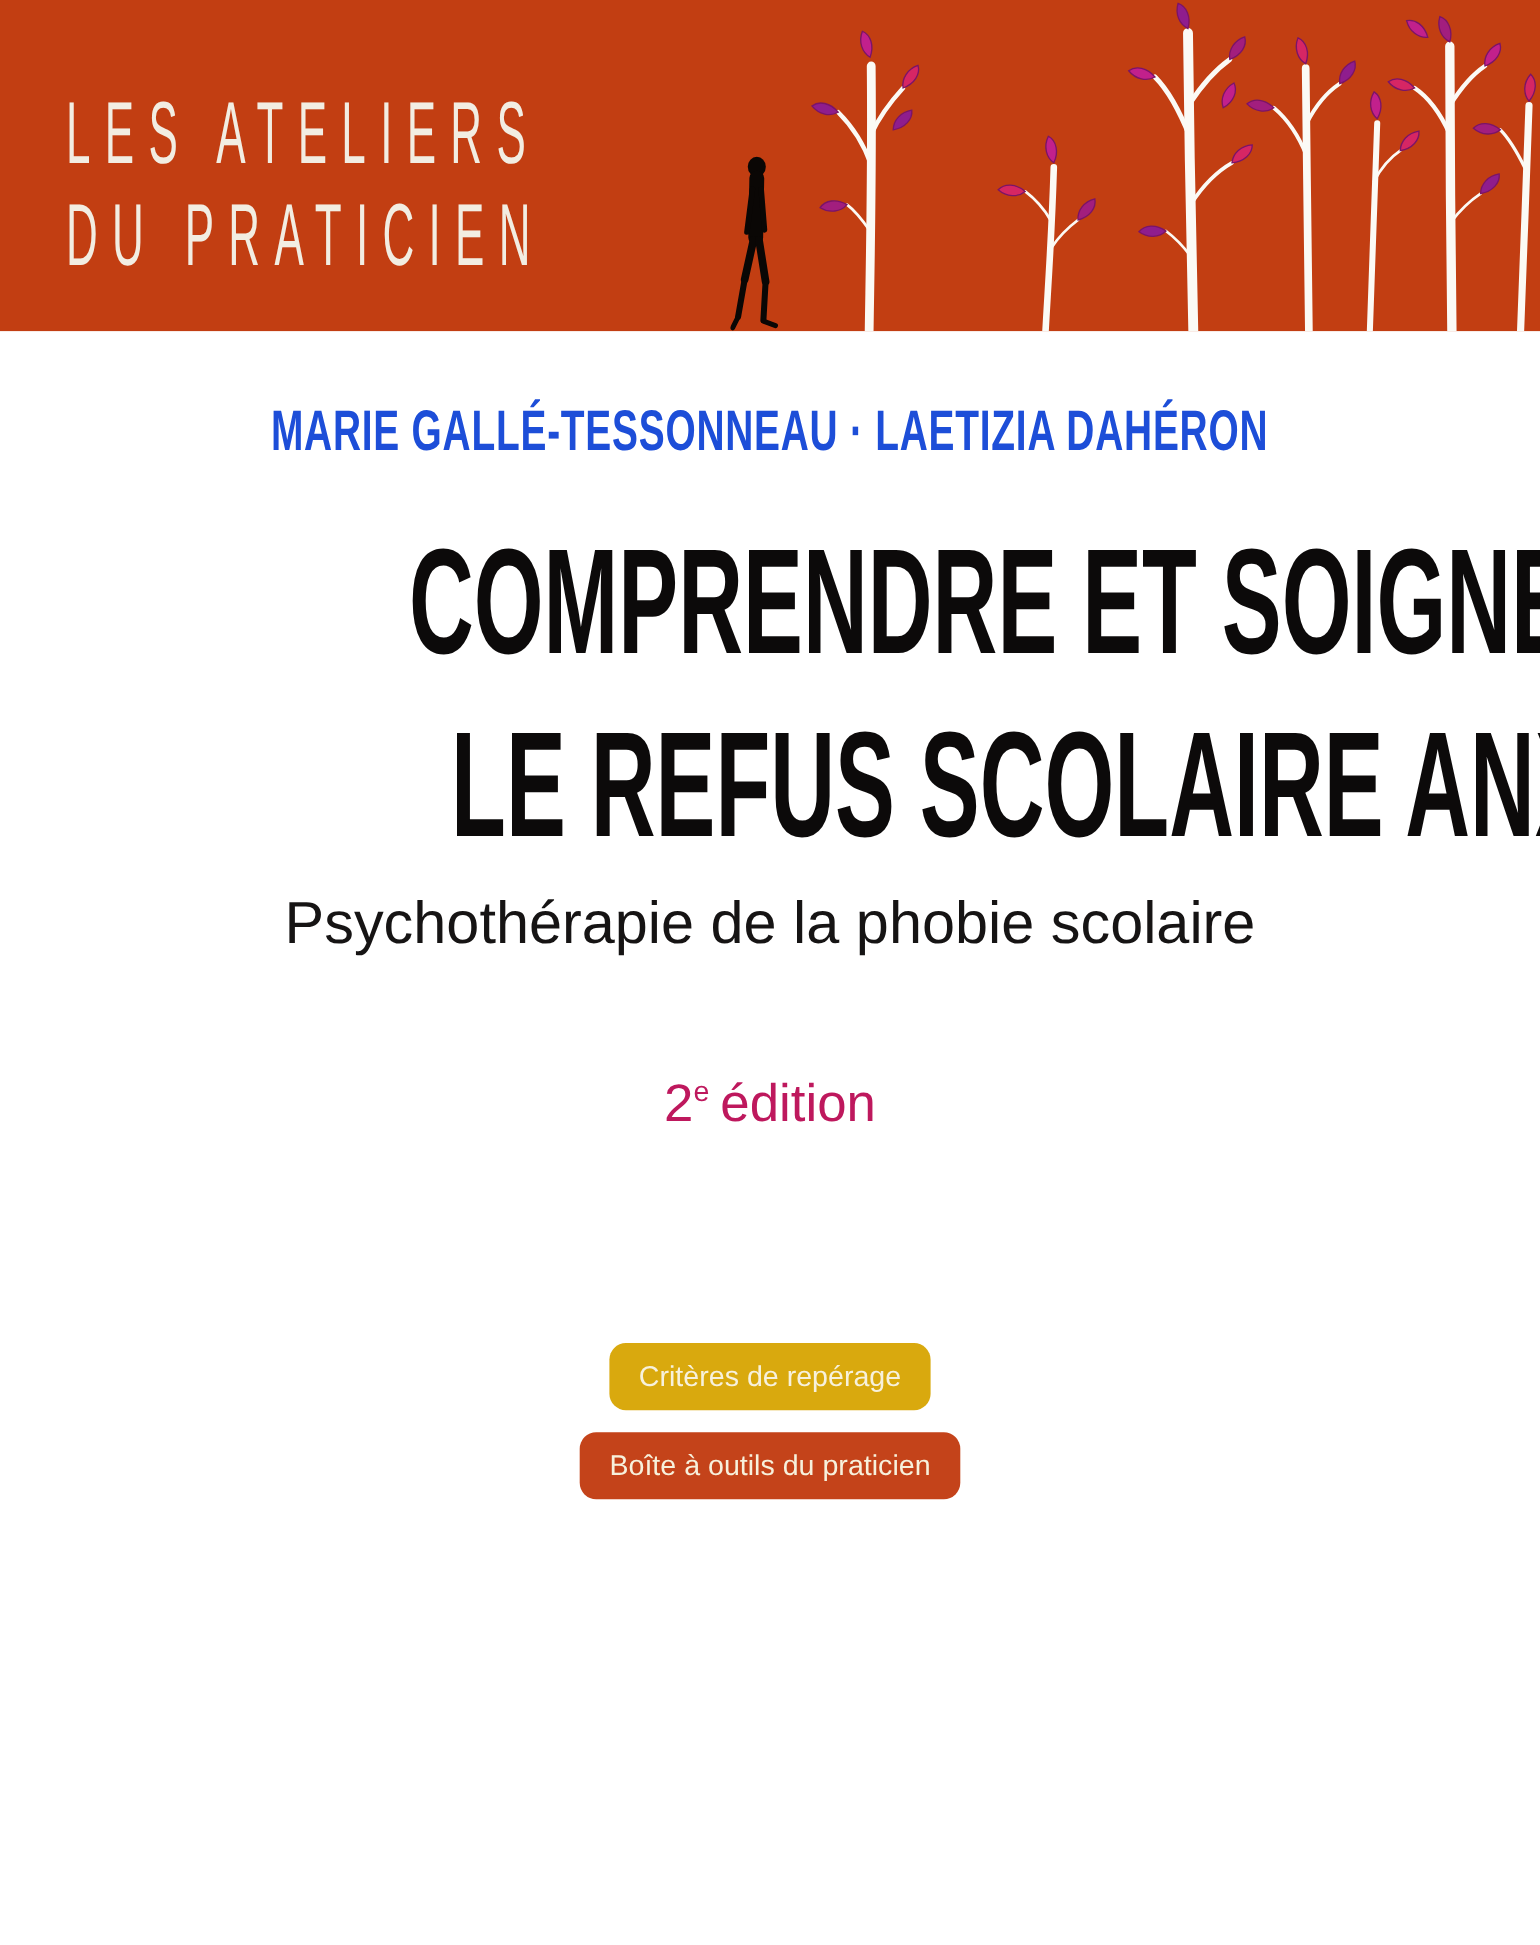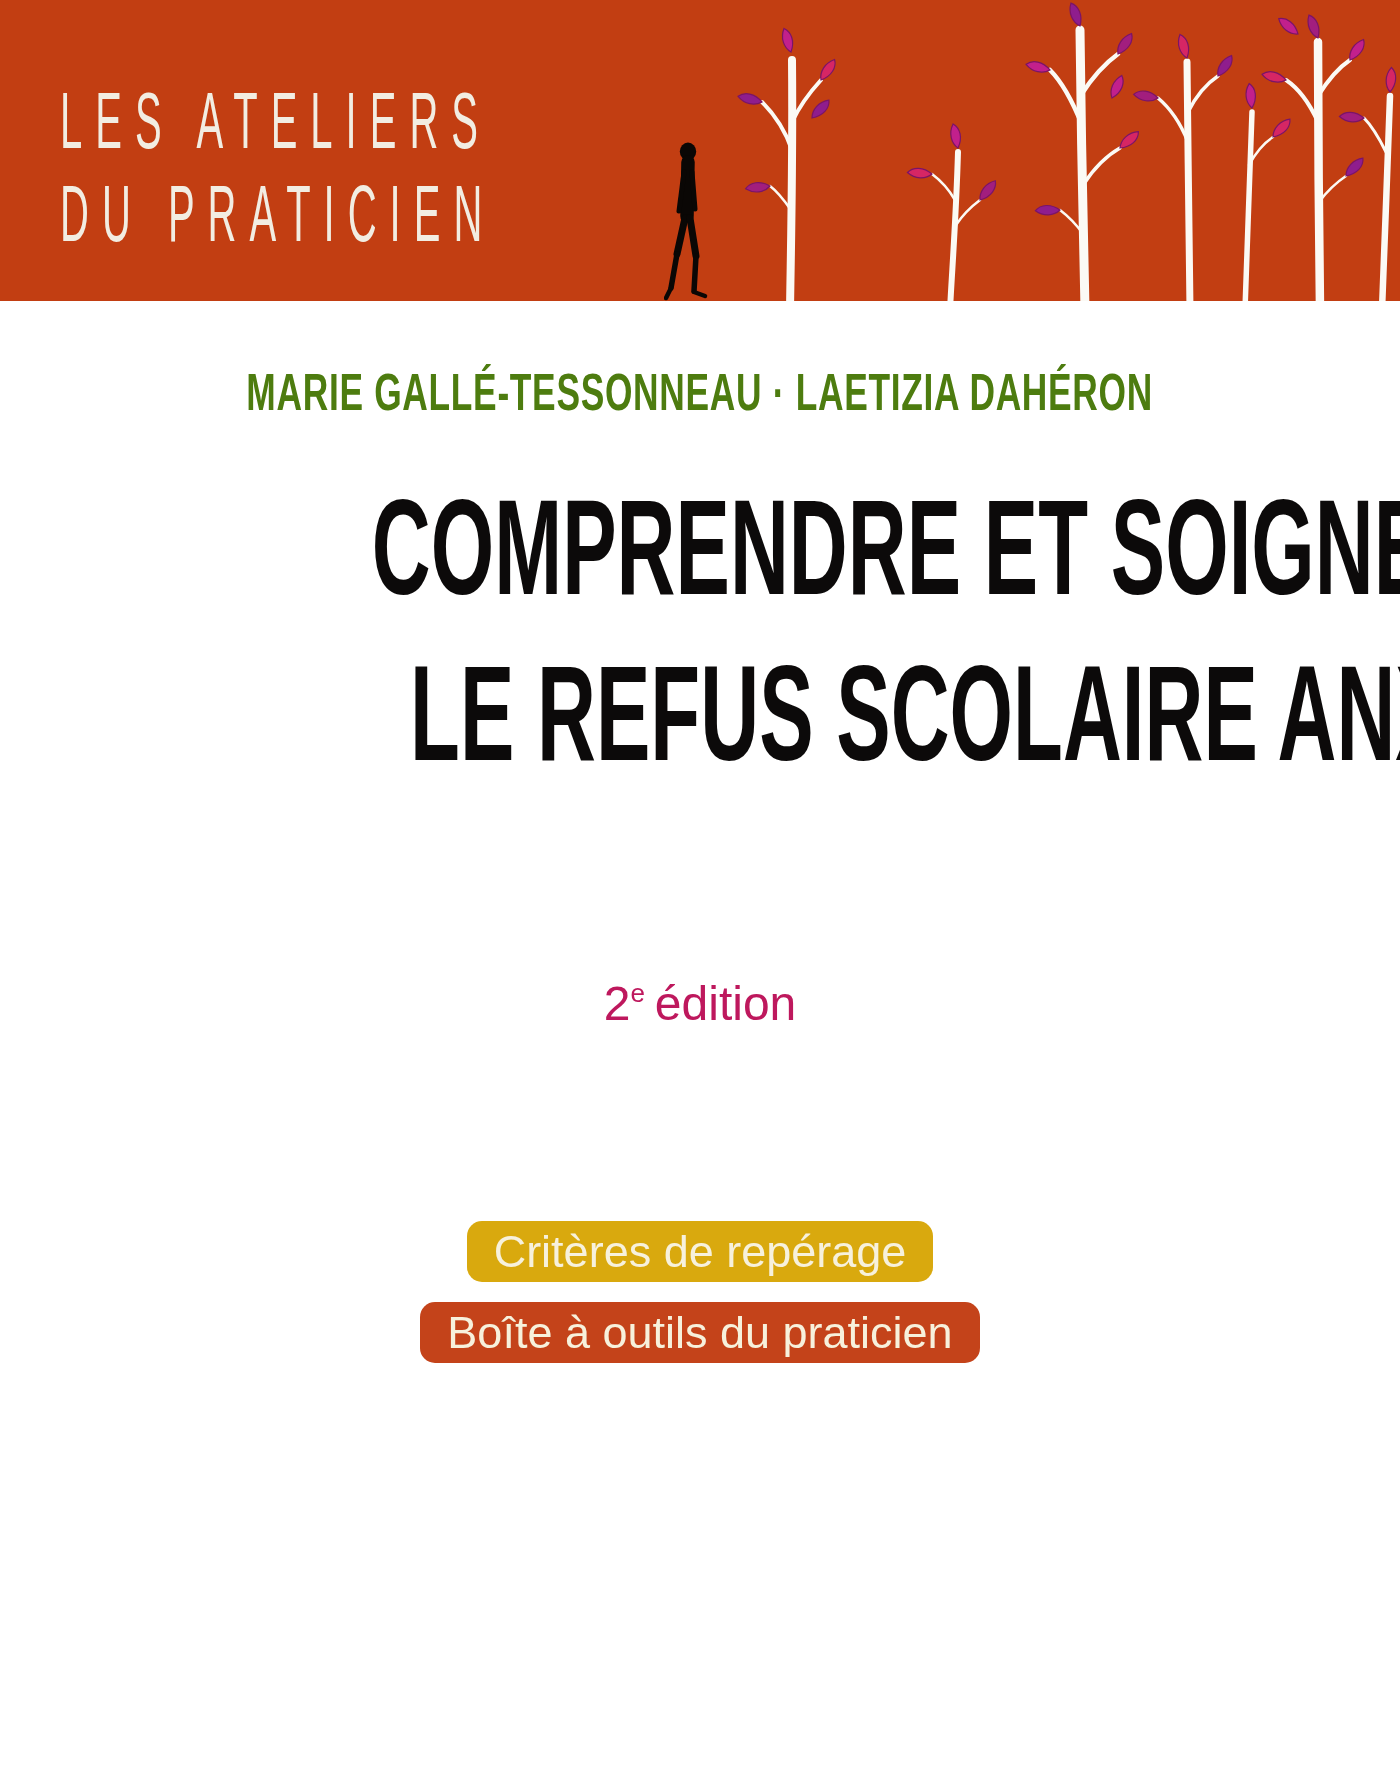--- a/index.html
+++ b/index.html
@@ -120,21 +120,21 @@
     display: flex;
     flex-direction: column;
     align-items: center;
     gap: 20px;
   }
   .badge {
     height: 61px;
     line-height: 61px;
     padding: 0 27px;
     border-radius: 15px;
-    font-size: 45px;
+    font-size: 26px;
     color: #F7F1DC;
     white-space: nowrap;
   }
   .badge.b1 { background: #D9A90E; }
   .badge.b2 { background: #9FAE5B; }
   .badge.b3 { background: #C4431A; }
 
   
   .publisher {
     top: 1643px;
@@ -233,33 +233,34 @@
         <use href="#leaf" transform="translate(586 80) rotate(-140)" fill="#D62664"></use>
         <use href="#leaf" transform="translate(650 60) rotate(-30)" fill="#C2208C"></use>
         <use href="#leaf" transform="translate(646 176) rotate(-20)" fill="#8F1D8D"></use>
         <use href="#leaf" transform="translate(598 34) rotate(-115)" fill="#C2208C"></use>
         <use href="#leaf" transform="translate(690 92) rotate(-60)" fill="#D62664"></use>
         <use href="#leaf" transform="translate(664 118) rotate(-150)" fill="#A21E7E"></use>
       </g>
     </svg>
   </header>
 
-  <div class="centered authors" style="color: #4d7c0f;">
+  <div class="centered authors" style="color: #1d4ed8;">
     <span>MARIE GALLÉ-TESSONNEAU · LAETIZIA DAHÉRON</span>
   </div>
 
   <h1 style="margin:0;padding:0;font-weight:700;">
     <div class="centered title-line t1">
       <span>COMPRENDRE ET SOIGNER</span>
     </div>
     <div class="centered title-line t2">
       <span>LE REFUS SCOLAIRE ANXIEUX</span>
     </div>
   </h1>
 
+  <div class="centered subtitle">Psychothérapie de la phobie scolaire</div>
 
   <div class="centered edition">
     <span>2</span><sup>e</sup><span>édition</span>
   </div>
 
   <div class="badges">
     <div class="badge b1" style="background: rgb(217, 169, 14);">Critères de repérage</div>
     <div class="badge b3" style="background: rgb(196, 67, 26);">Boîte à outils du praticien</div>
   </div>
 

